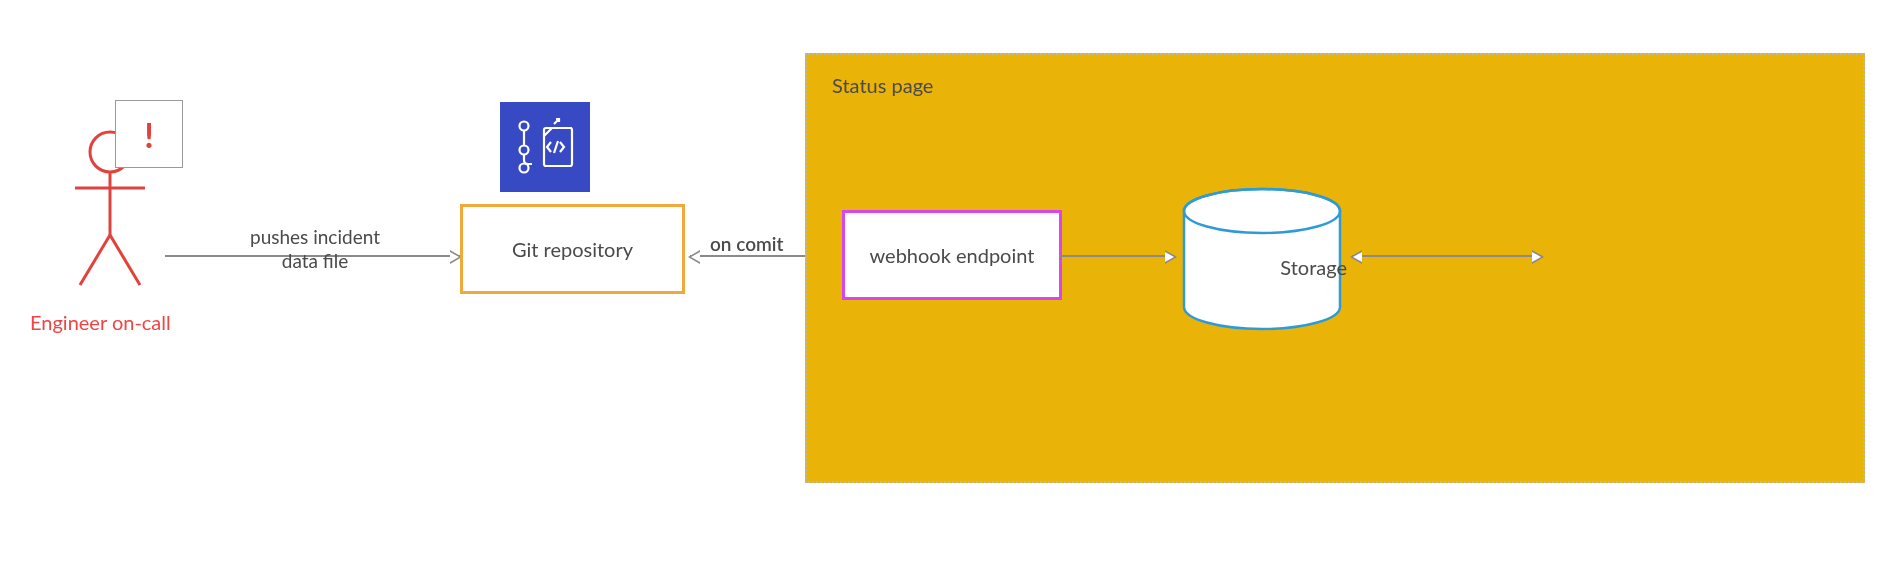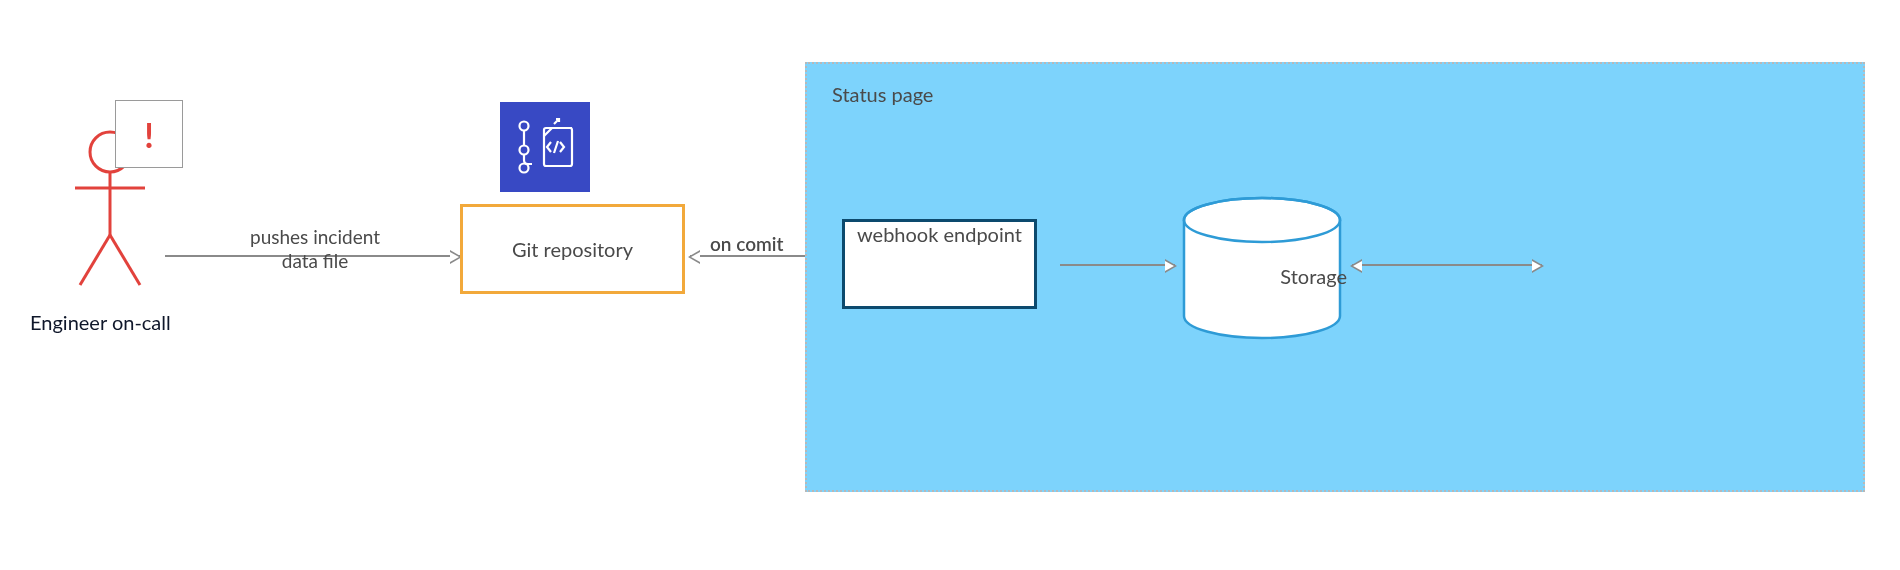--- a/index.html
+++ b/index.html
@@ -26,21 +26,21 @@
     width: 110px;
     text-align: center;
   }
   .actor svg { display: block; margin: 0 auto; }
   .actor-label {
     position: absolute;
     left: 30px;
     top: 310px;
     width: 180px;
     font-size: 20px;
-    color: #0f172a;
+    color: #ef4444;
   }
   
   .alert-box {
     position: absolute;
     left: 115px;
     top: 100px;
     width: 68px;
     height: 68px;
     background: #fff;
     border: 1px solid #9a9a9a;
@@ -107,44 +107,44 @@
     height: 90px;
     background: #3849C4;
     display: flex;
     align-items: center;
     justify-content: center;
   }
   
   .status-container {
     position: absolute;
     left: 805px;
-    top: 62px;
+    top: 53px;
     width: 1060px;
     height: 430px;
     border: 2px dotted #b8b8b8;
-    background: #7dd3fc;
+    background: #eab308;
   }
   .status-title {
     position: absolute;
     left: 25px;
     top: 18px;
     font-size: 20px;
     color: #4a4a4a;
   }
   
   .webhook-box {
     position: absolute;
     left: 35px;
     top: 155px;
-    width: 195px;
+    width: 220px;
     height: 90px;
-    border: 3px solid #0c4a6e;
-    background: #fff;
-    display: flex;
-    align-items: flex-start;
+    border: 3px solid #d946ef;
+    background: #fff;
+    display: flex;
+    align-items: center;
     justify-content: center;
     font-size: 20px;
   }
   
   .storage-wrap {
     position: absolute;
     left: 370px;
     top: 130px;
     width: 170px;
     height: 150px;

